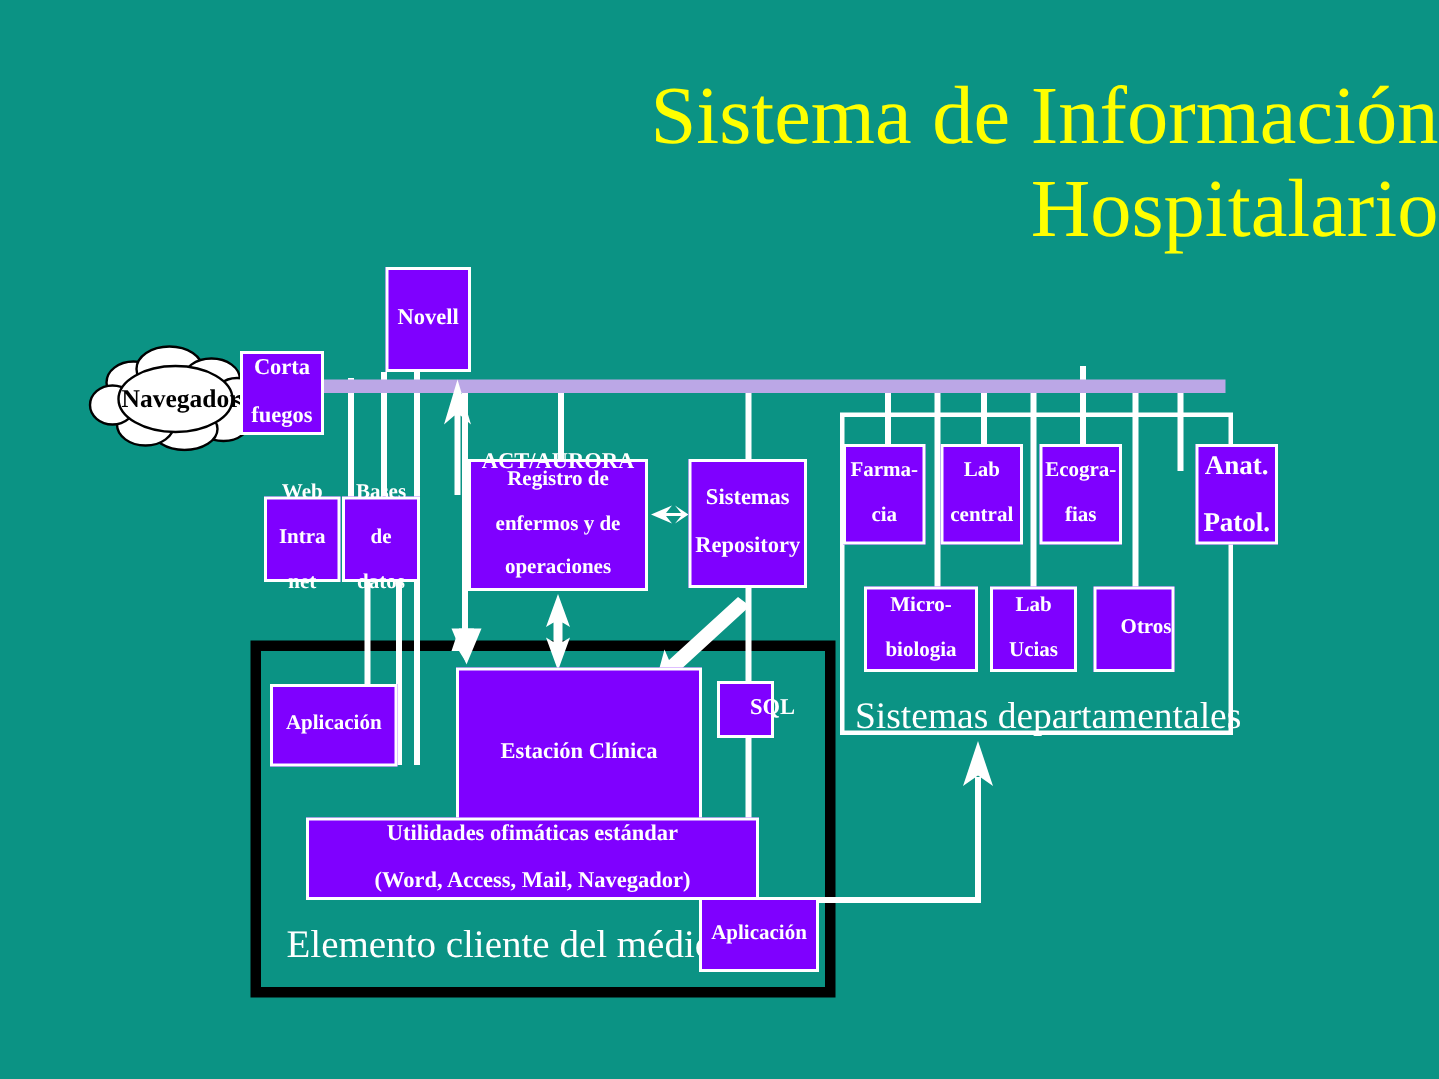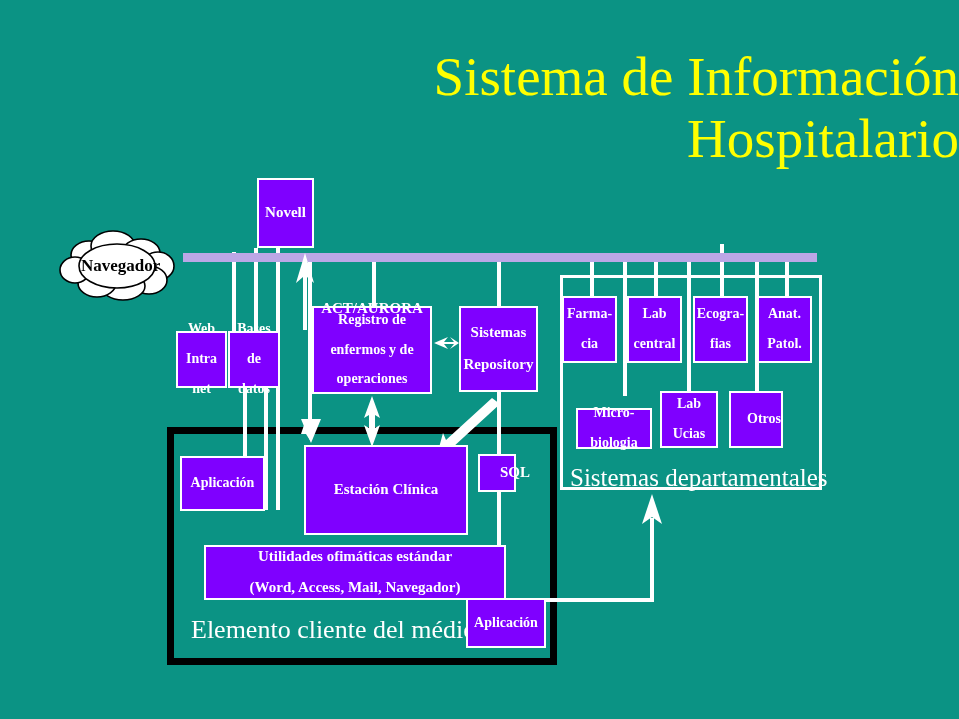--- a/index.html
+++ b/index.html
@@ -94,20 +94,26 @@
       <ellipse cx="103" cy="38" rx="16" ry="14"></ellipse>
       <ellipse cx="94" cy="52" rx="18" ry="14"></ellipse>
       <ellipse cx="68" cy="58" rx="22" ry="14"></ellipse>
       <ellipse cx="42" cy="55" rx="19" ry="14"></ellipse>
       <ellipse cx="20" cy="42" rx="15" ry="13"></ellipse>
       <ellipse cx="62" cy="38" rx="38" ry="22"></ellipse>
     </g>
   </svg>
   <div class="cloudtext" style="left:81px;top:256px;">Navegador</div>
 
+  <div class="node" style="left:160px;top:234px;width:56px;height:56px;font-size:15px;">
+    <span>
+      <span>Corta</span><br>
+      <span>fuegos</span>
+    </span>
+  </div>
 
   <div class="node" style="left:257px;top:178px;width:57px;height:70px;font-size:15px;">
     <span>Novell</span>
   </div>
 
 
   <div class="node" style="left:176px;top:331px;width:51px;height:57px;font-size:14px;">
     <span>
       <span>Web</span><br>
       <span>Intra</span><br>
@@ -141,21 +147,21 @@
   </div>
 
   <div class="node" style="left:478px;top:454px;width:38px;height:38px;font-size:15px;padding-left:20px;">
     <span>SQL</span>
   </div>
 
   <div class="node" style="left:180px;top:456px;width:85px;height:55px;font-size:14px;">
     <span>Aplicación</span>
   </div>
 
-  <div class="node" style="left:304px;top:445px;width:164px;height:90px;font-size:15px;">
+  <div class="node" style="left:304px;top:445px;width:164px;height:114px;font-size:15px;">
     <span>Estación Clínica</span>
   </div>
 
   <div class="node" style="left:204px;top:545px;width:302px;height:55px;font-size:15px;">
     <span>
       <span>Utilidades ofimáticas estándar</span><br>
       <span>(Word, Access, Mail, Navegador)</span>
     </span>
   </div>
 
@@ -179,28 +185,28 @@
     </span>
   </div>
 
   <div class="node" style="left:693px;top:296px;width:55px;height:67px;font-size:14px;">
     <span>
       <span>Ecogra-</span><br>
       <span>fias</span>
     </span>
   </div>
 
-  <div class="node" style="left:757px;top:296px;width:55px;height:67px;font-size:14px;">
+  <div class="node" style="left:797px;top:296px;width:55px;height:67px;font-size:18px;">
     <span>
       <span>Anat.</span><br>
       <span>Patol.</span>
     </span>
   </div>
 
-  <div class="node" style="left:576px;top:391px;width:76px;height:41px;font-size:14px;margin-top:17px;">
+  <div class="node" style="left:576px;top:391px;width:76px;height:57px;font-size:14px;">
     <span>
       <span>Micro-</span><br>
       <span>biologia</span>
     </span>
   </div>
 
   <div class="node" style="left:660px;top:391px;width:58px;height:57px;font-size:14px;">
     <span>
       <span>Lab</span><br>
       <span>Ucias</span>

